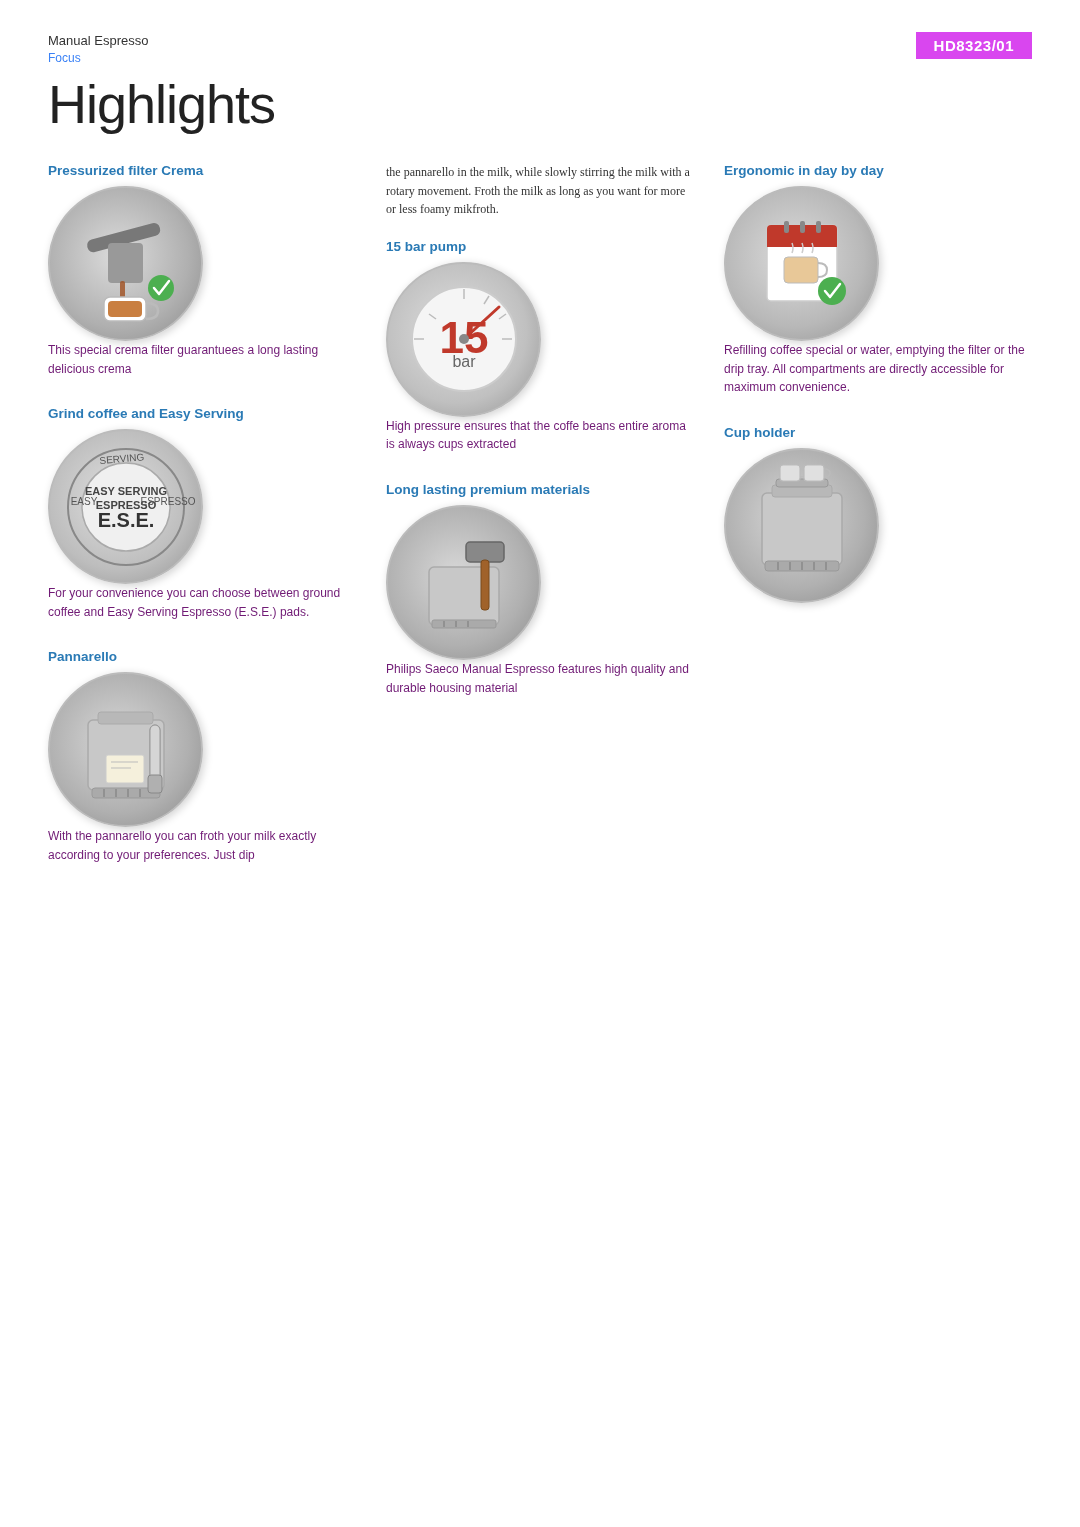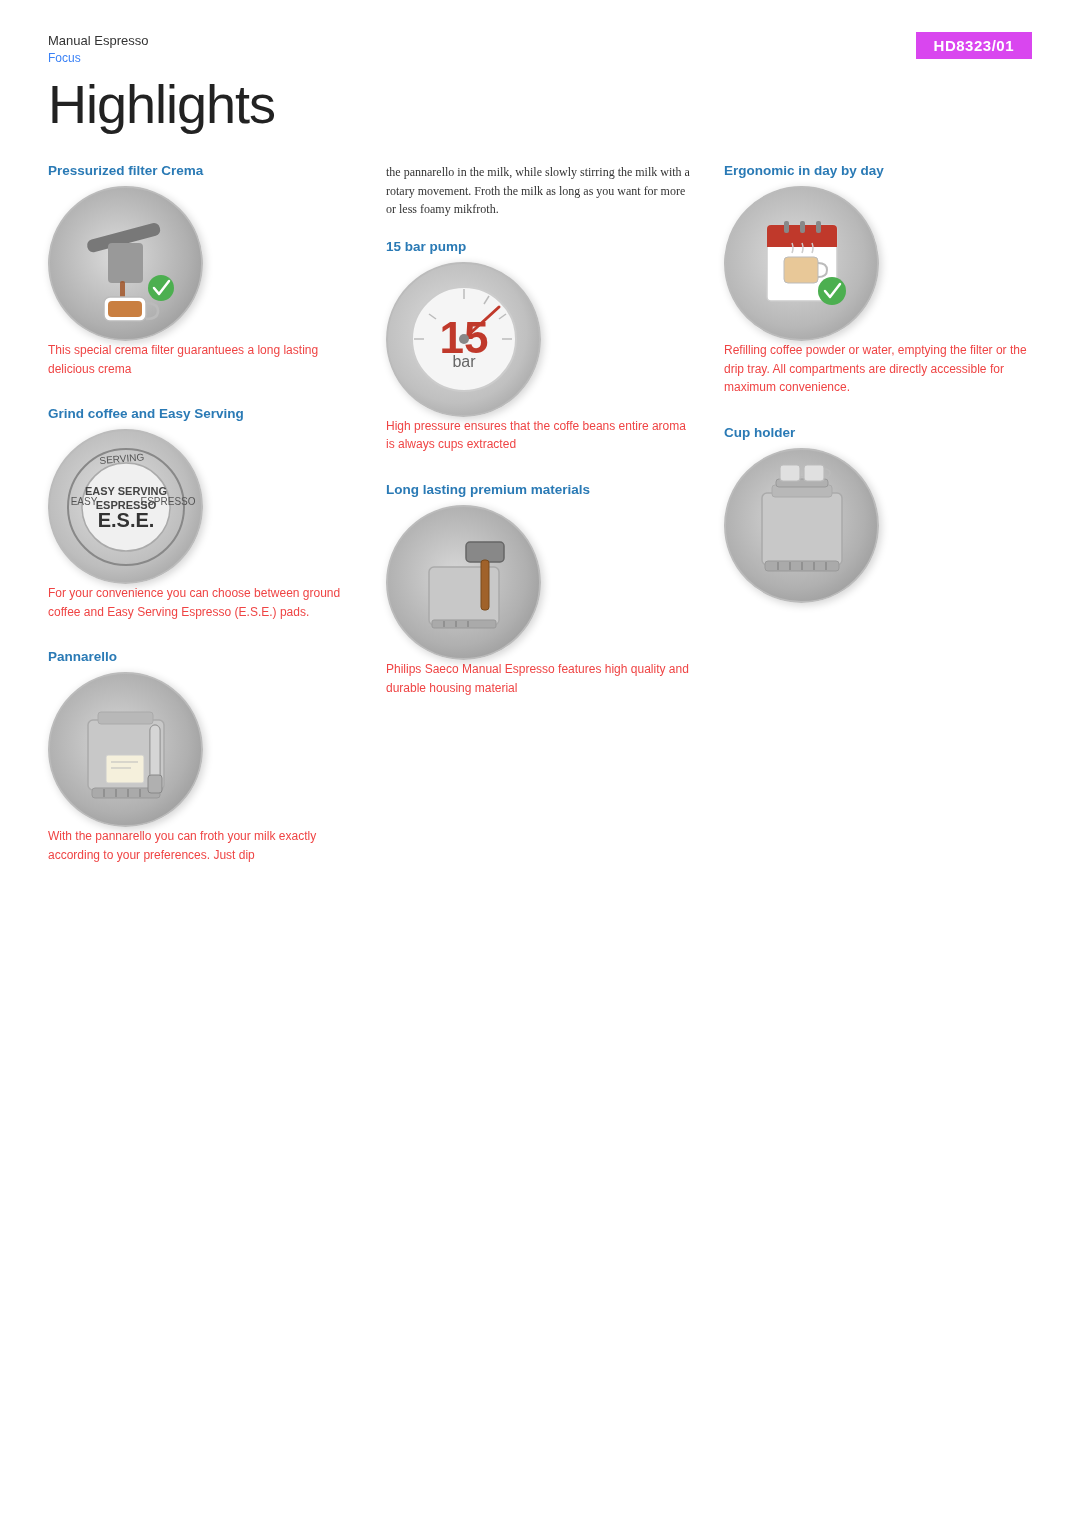--- a/index.html
+++ b/index.html
@@ -77,21 +77,21 @@
       margin-bottom: 28px;
     }
     .feature-title {
       font-size: 13.5px;
       font-weight: bold;
       color: #2a7ab5;
       margin-bottom: 8px;
     }
     .feature-text {
       font-size: 12px;
-      color: #ef4444;
+      color: #701a75;
       line-height: 1.55;
     }
 
     
     .circle-img {
       width: 155px;
       height: 155px;
       border-radius: 50%;
       background: radial-gradient(circle at 40% 40%, #e8e8e8, #c0c0c0 60%, #a0a0a0);
       display: flex;
@@ -301,21 +301,21 @@
             <path d="M86 70 Q95 70 95 77 Q95 84 86 84" fill="none" stroke="#bbb" stroke-width="2"></path>
 
             <path d="M60 60 Q62 55 60 50" fill="none" stroke="#ccc" stroke-width="1.5"></path>
             <path d="M70 60 Q72 55 70 50" fill="none" stroke="#ccc" stroke-width="1.5"></path>
             <path d="M80 60 Q82 55 80 50" fill="none" stroke="#ccc" stroke-width="1.5"></path>
 
             <circle cx="100" cy="98" r="14" fill="#4caf50"></circle>
             <polyline points="93,98 98,104 108,91" fill="none" stroke="white" stroke-width="2.5" stroke-linecap="round" stroke-linejoin="round"></polyline>
           </svg>
         </div>
-        <div class="feature-text">Refilling coffee powder or water, emptying the filter or the drip tray. All compartments are directly accessible for maximum convenience.</div>
+        <div class="feature-text">Refilling coffee special or water, emptying the filter or the drip tray. All compartments are directly accessible for maximum convenience.</div>
       </div>
 
       <div class="feature">
         <div class="feature-title">Cup holder</div>
         <div class="circle-img img-cupholder">
           <svg width="140" height="140" viewBox="0 0 140 140">
 
             <rect x="30" y="38" width="80" height="72" rx="5" fill="#c8c8c8" stroke="#aaa" stroke-width="1.5"></rect>
 
             <rect x="40" y="30" width="60" height="12" rx="3" fill="#b8b8b8" stroke="#aaa" stroke-width="1"></rect>

